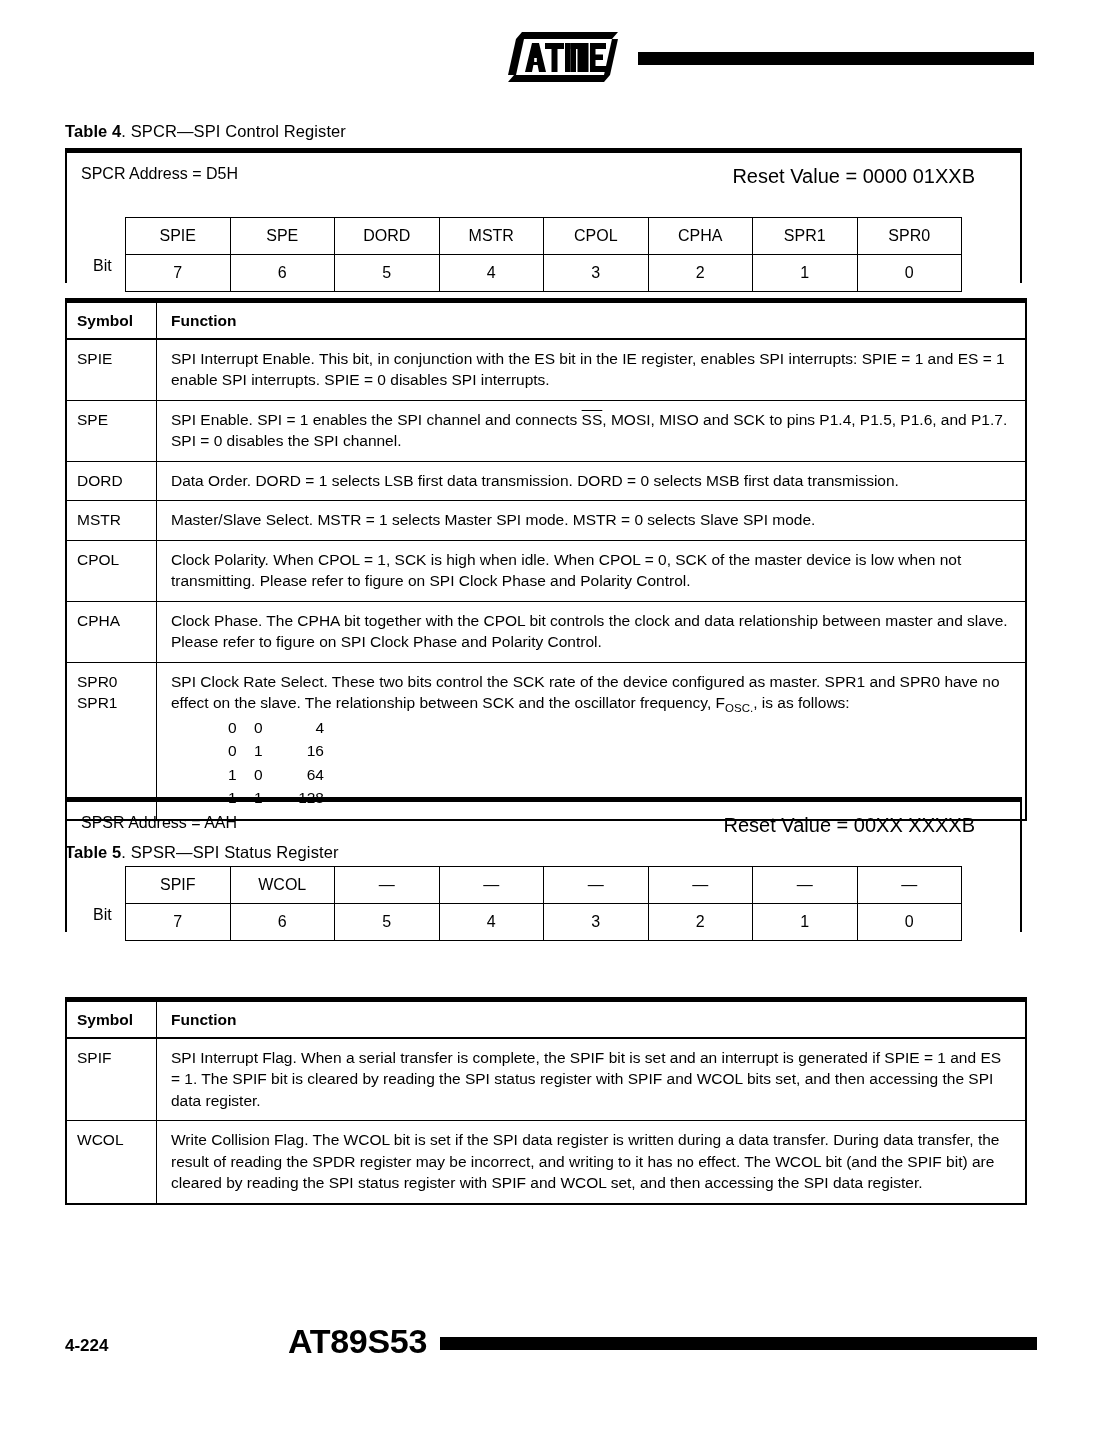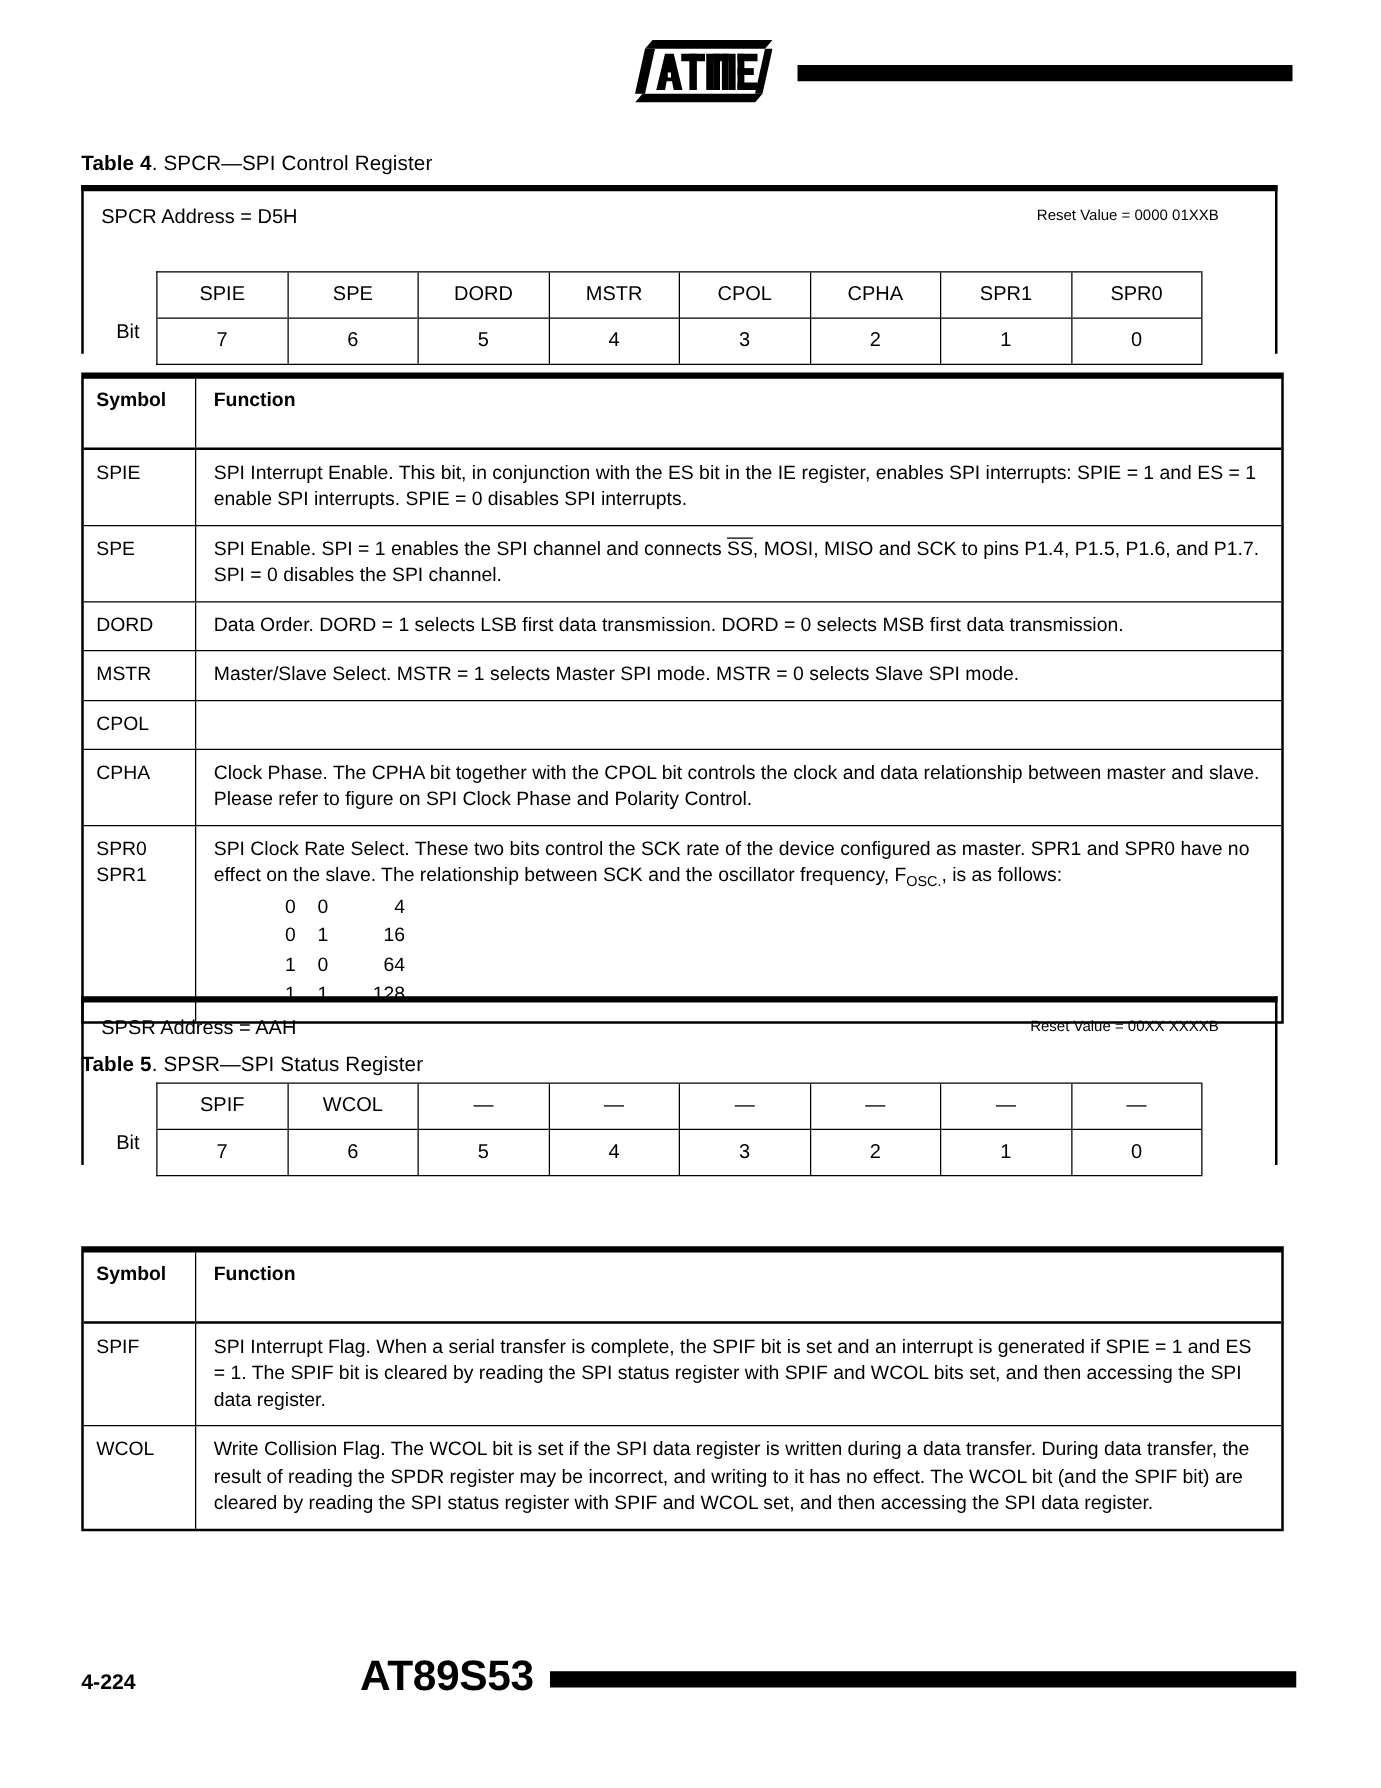--- a/index.html
+++ b/index.html
@@ -63,21 +63,21 @@
     position: absolute;
     left: 14px;
     top: 12px;
     font-size: 16px;
     white-space: nowrap;
   }
   .reg-reset {
     position: absolute;
     right: 45px;
     top: 12px;
-    font-size: 12px;
+    font-size: 20px;
     white-space: nowrap;
   }
   .bit-label {
     position: absolute;
     left: 26px;
     font-size: 16px;
   }
   .bit-grid {
     position: absolute;
     display: flex;
@@ -134,21 +134,21 @@
     flex: 1 1 auto;
     padding: 8px 14px 9px 14px;
     font-size: 15.5px;
     line-height: 21.5px;
     text-align: left;
   }
   .fn-row.head .fn-sym,
   .fn-row.head .fn-desc {
     font-weight: bold;
     padding-top: 7px;
-    padding-bottom: 26px;
+    padding-bottom: 6px;
   }
   .ovl {
     text-decoration: overline;
   }
   .sub {
     font-size: 11.5px;
     vertical-align: sub;
     line-height: 0;
   }
   .rate-list {
@@ -310,20 +310,21 @@
     <div class="fn-desc">Data Order. DORD = 1 selects LSB first data transmission. DORD = 0 selects MSB first data transmission.</div>
   </div>
 
   <div class="fn-row">
     <div class="fn-sym">MSTR</div>
     <div class="fn-desc">Master/Slave Select. MSTR = 1 selects Master SPI mode. MSTR = 0 selects Slave SPI mode.</div>
   </div>
 
   <div class="fn-row">
     <div class="fn-sym">CPOL</div>
+    <div class="fn-desc">Clock Polarity. When CPOL = 1, SCK is high when idle. When CPOL = 0, SCK of the master device is low when not transmitting. Please refer to figure on SPI Clock Phase and Polarity Control.</div>
   </div>
 
   <div class="fn-row">
     <div class="fn-sym">CPHA</div>
     <div class="fn-desc">Clock Phase. The CPHA bit together with the CPOL bit controls the clock and data relationship between master and slave. Please refer to figure on SPI Clock Phase and Polarity Control.</div>
   </div>
 
   <div class="fn-row">
     <div class="fn-sym">
       <div>SPR0</div>

